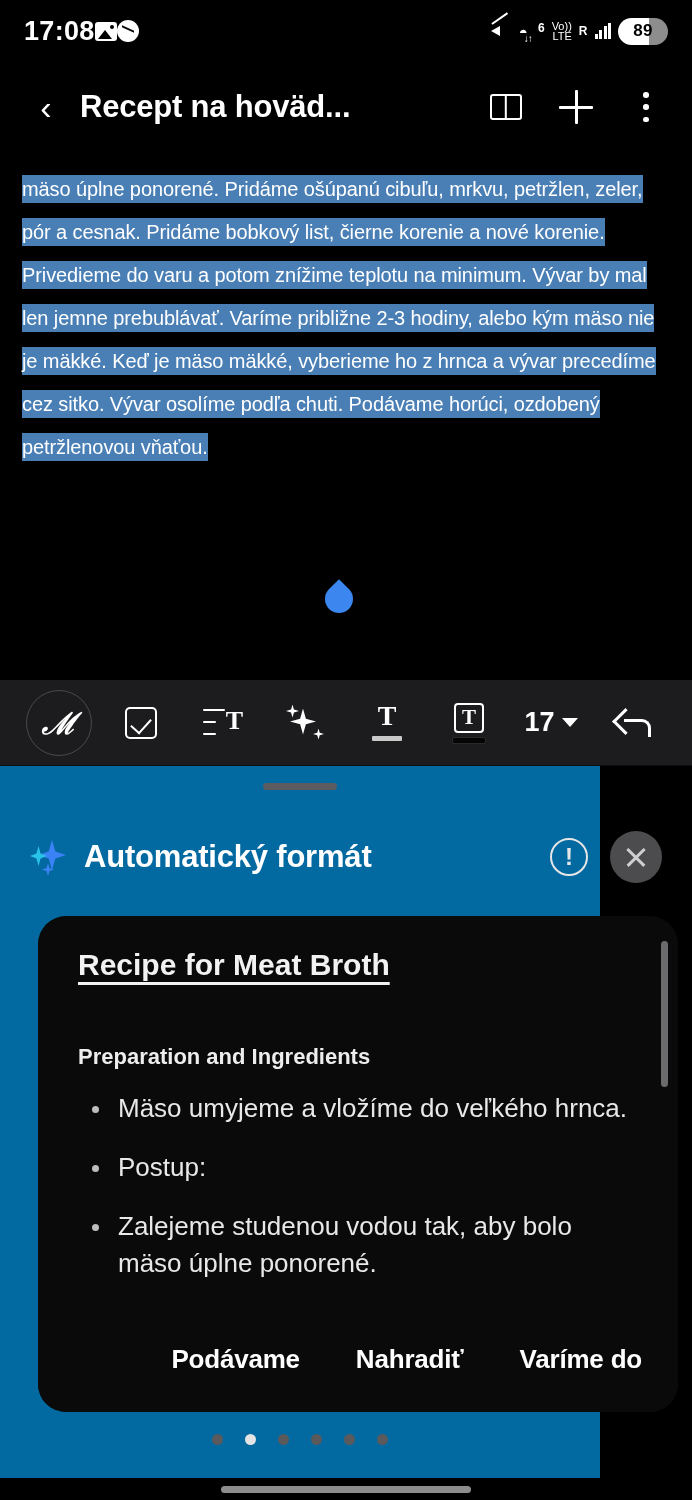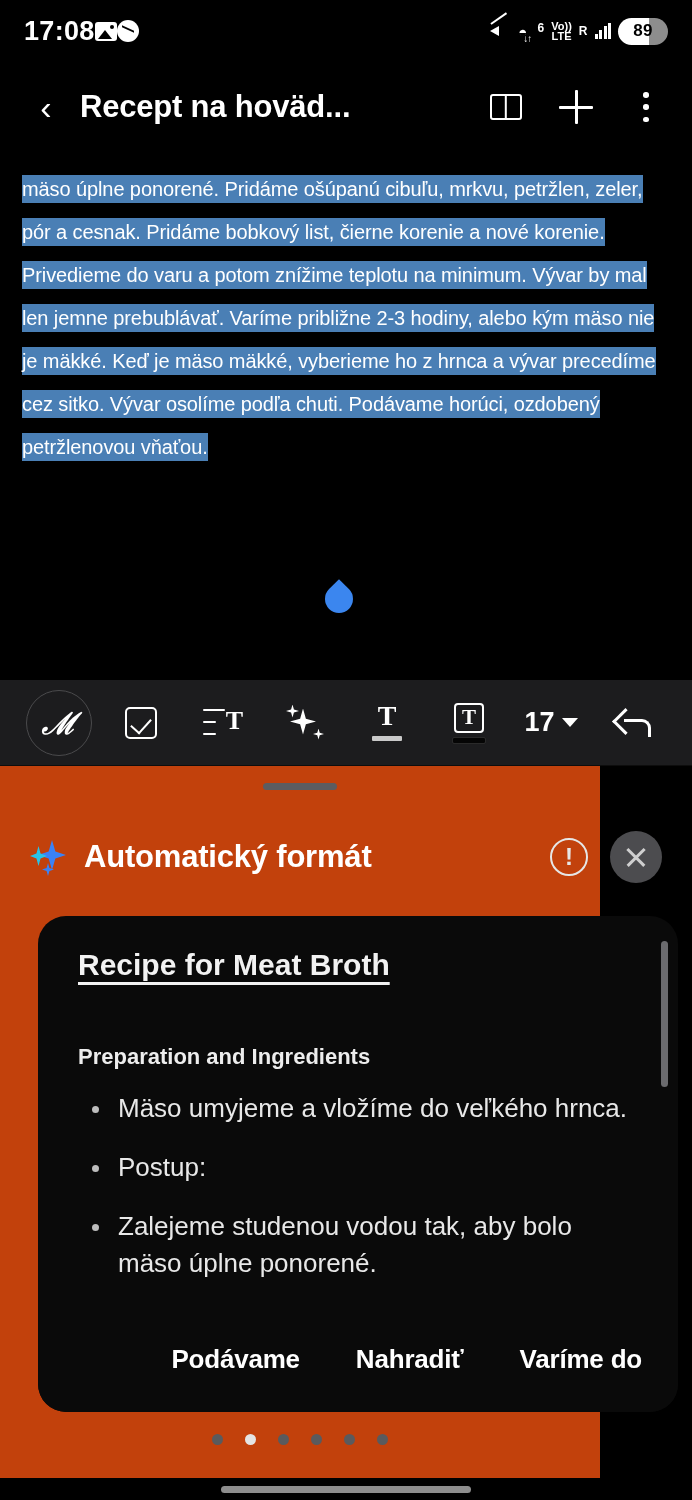--- a/index.html
+++ b/index.html
@@ -59,21 +59,21 @@
   }
   .sb-mute::after {
     content: ""; position: absolute; left: 2px; top: 2px;
     width: 19px; height: 2.2px; background: #fff; transform: rotate(-35deg);
     transform-origin: left center;
   }
   .sb-wifi { position: relative; width: 26px; height: 21px; color: #fff; }
   .sb-wifi .arcs { position: absolute; left: 0; top: 3px; font-size: 15px; line-height: 1; }
   .sb-wifi .num { position: absolute; right: 0; top: 0; font-size: 12px; font-weight: 700; }
   .sb-wifi .updn { position: absolute; left: 5px; bottom: -2px; font-size: 10px; letter-spacing: -1px; }
-  .sb-volte { font-size: 11px; font-weight: 700; line-height: 10px; text-align: center; }
+  .sb-volte { font-size: 11px; font-weight: 400; line-height: 10px; text-align: right; }
   .sb-roam { display: flex; flex-direction: column; align-items: flex-start;
              font-size: 12px; font-weight: 700; line-height: 11px; }
   .sb-bars { display: flex; align-items: flex-end; gap: 1.5px; height: 16px; }
   .sb-bars i { display: block; width: 3px; background: #fff; }
   .sb-bars i:nth-child(1) { height: 5px; }
   .sb-bars i:nth-child(2) { height: 9px; }
   .sb-bars i:nth-child(3) { height: 13px; }
   .sb-bars i:nth-child(4) { height: 16px; }
   .sb-batt {
     width: 50px; height: 27px; border-radius: 14px;
@@ -228,21 +228,21 @@
   .ic-undo::after {
     content:""; position:absolute; left: 9px; top: 11px; width: 24px; height: 15px;
     border-top: 3px solid #fff; border-right: 3px solid #fff;
     border-top-right-radius: 9px;
   }
 
   
   .sheet {
     position: absolute; top: 766px; left: 0;
     width: 600px; height: 712px;
-    background: #c2410c;
+    background: #0369a1;
   }
   .sheet-grip {
     position: absolute; top: 17px; left: 50%; transform: translateX(-50%);
     width: 74px; height: 7px; border-radius: 4px; background: #5c5c60;
   }
   .sheet-head {
     position: absolute; top: 48px; left: 0; width: 692px; height: 86px;
     display: flex; align-items: center; padding: 0 30px;
   }
   .sh-spark { position: relative; width: 40px; height: 38px; margin-right: 14px; }

